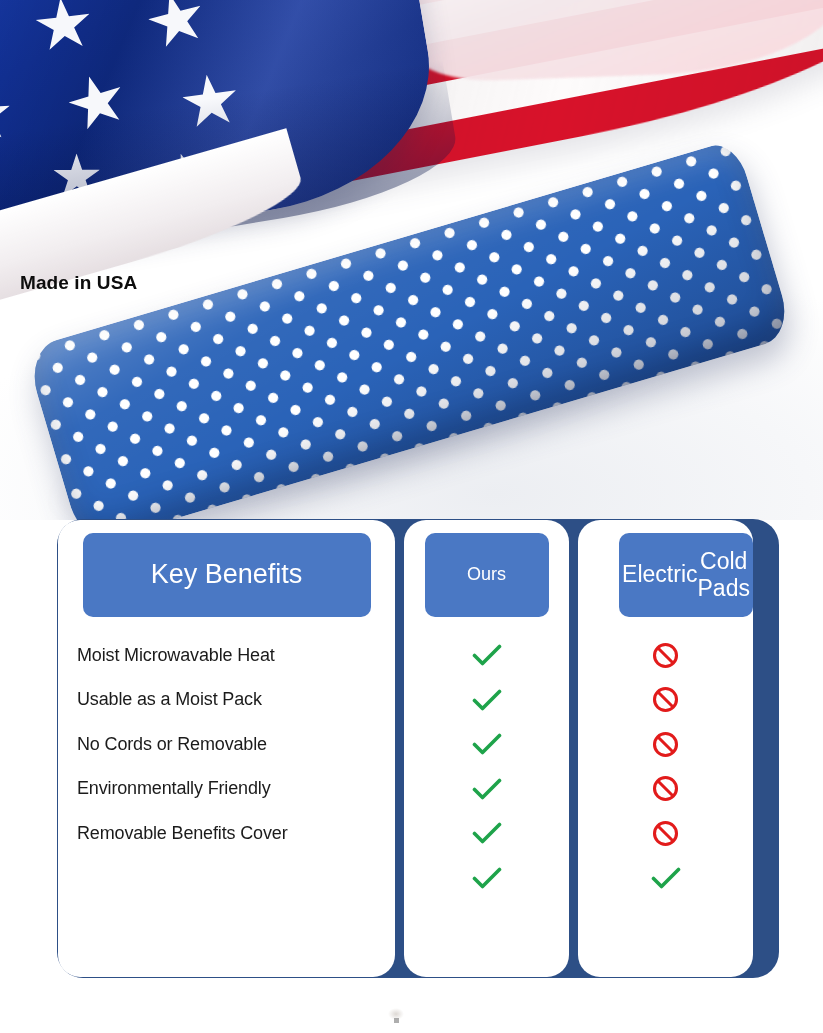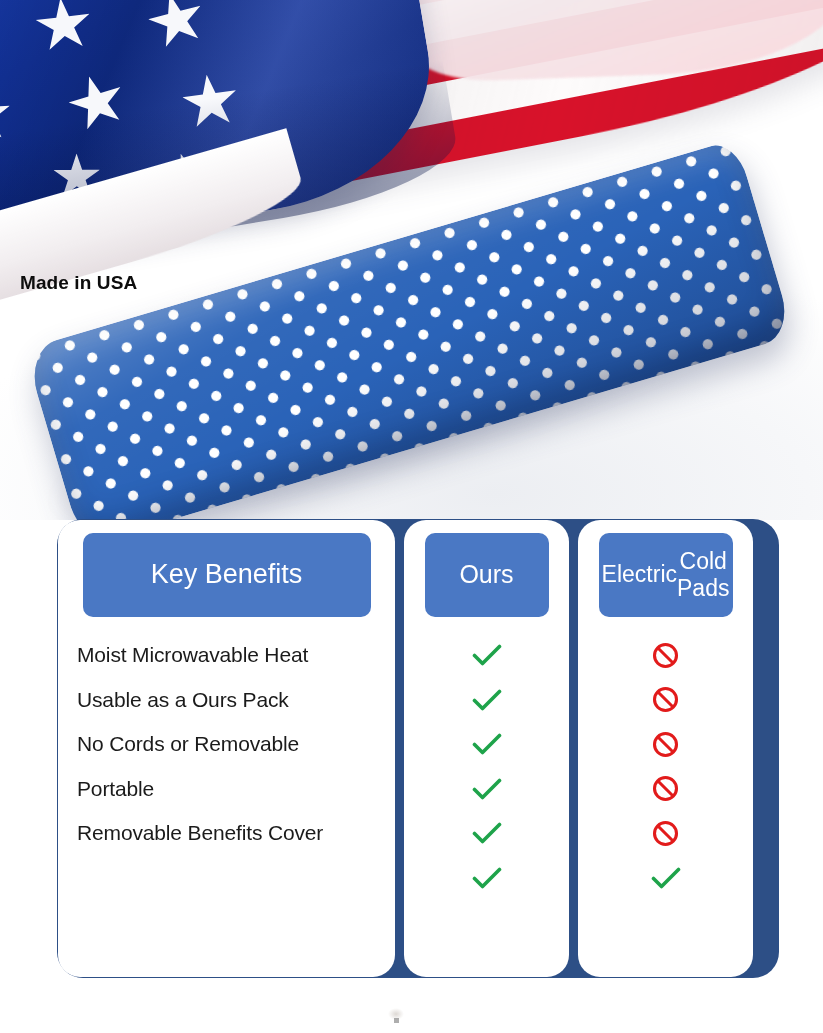--- a/index.html
+++ b/index.html
@@ -186,63 +186,63 @@
     background: #ffffff;
     border-radius: 22px;
     display: flex;
     flex-direction: column;
     align-items: center;
     box-sizing: border-box;
     padding: 13px 0 10px 0;
   }
   .col-benefits { width: 337px; }
   .col-ours     { width: 165px; }
-  .col-electric { width: 175px; }
+  .col-electric { width: 175px; align-items: flex-end; }
 
   .col-head {
     background: #4a78c4;
     border-radius: 10px;
     color: #ffffff;
     font-family: "Liberation Sans", sans-serif;
     font-weight: 400;
     display: flex;
     align-items: center;
     justify-content: center;
     text-align: center;
     line-height: 1.18;
     box-sizing: border-box;
   }
   .col-benefits .col-head {
     width: 288px; height: 84px;
     font-size: 27px;
   }
   .col-ours .col-head {
     width: 124px; height: 84px;
-    font-size: 25px;
+    font-size: 18px;
   }
   .col-electric .col-head {
     width: 134px; height: 84px;
     font-size: 23px;
     padding: 0 6px;
   }
 
   .rows {
     margin-top: 16px;
     width: 100%;
     display: flex;
     flex-direction: column;
   }
   .row {
     height: 44.5px;
     display: flex;
     align-items: center;
   }
   .col-benefits .row {
     padding-left: 19px;
-    font-size: 21px;
+    font-size: 18px;
     color: #1b1b1b;
     white-space: nowrap;
     letter-spacing: -0.15px;
   }
   .col-ours .row, .col-electric .row {
     justify-content: center;
   }
 
   .mark { display: block; }
   .check { width: 30px; height: 24px; }
@@ -298,23 +298,23 @@
 
   <div id="made-in-usa">Made in USA</div>
 </div>
 
 <div id="comparison">
 
   <div class="col col-benefits">
     <div class="col-head">Key Benefits</div>
     <div class="rows">
       <div class="row">Moist Microwavable Heat</div>
-      <div class="row">Usable as a Ours Pack</div>
+      <div class="row">Usable as a Moist Pack</div>
       <div class="row">No Cords or Removable</div>
-      <div class="row">Portable</div>
+      <div class="row">Environmentally Friendly</div>
       <div class="row">Removable Benefits Cover</div>
     </div>
   </div>
 
   <div class="col col-ours">
     <div class="col-head">Ours</div>
     <div class="rows">
       <div class="row">
         <svg class="mark check" viewBox="0 0 30 24">
           <path d="M2.5 12.5 L10.5 20.5 L27.5 3.5" fill="none" stroke="#1ea34a" stroke-width="3.6" stroke-linecap="round" stroke-linejoin="round"></path>

